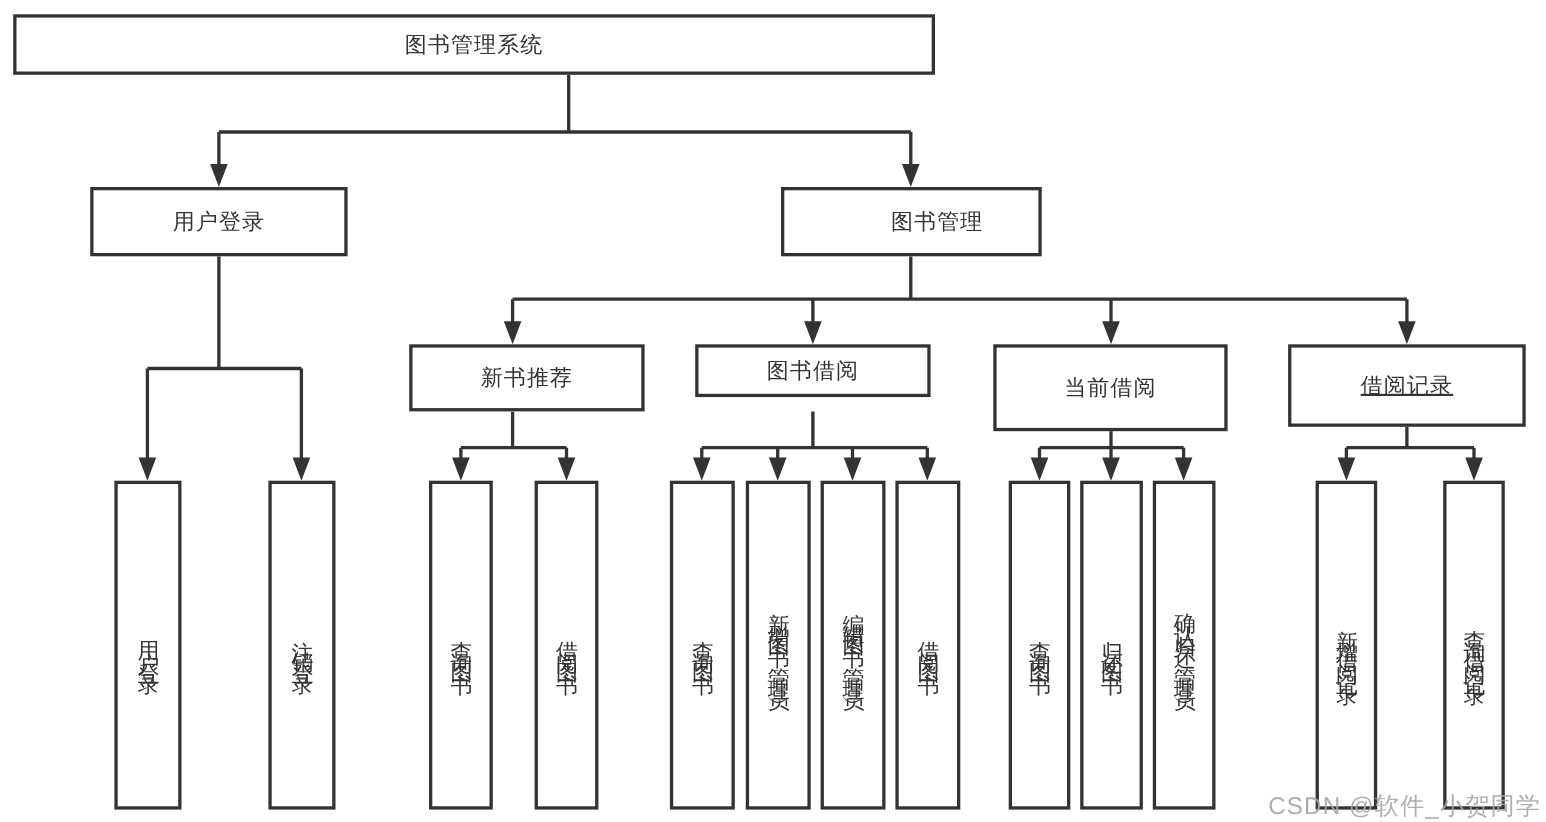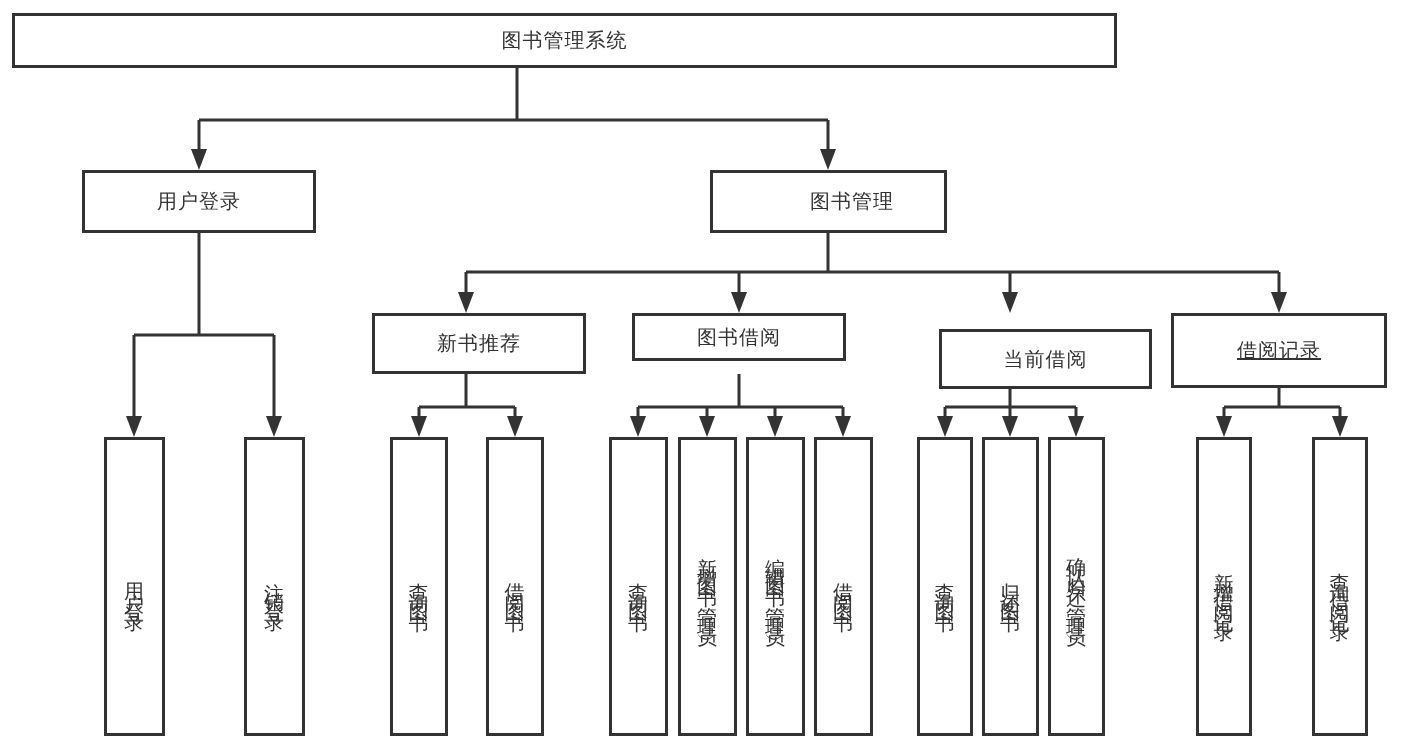--- a/index.html
+++ b/index.html
@@ -86,42 +86,43 @@
     <path d="M1010 374 V407 M945 407 H1076 M945 407 V420 M1010 407 V420 M1076 407 V420"></path>
     <polygon points="937,416 953,416 945,437"></polygon>
     <polygon points="1002,416 1018,416 1010,437"></polygon>
     <polygon points="1068,416 1084,416 1076,437"></polygon>
 
     <path d="M1279 374 V407 M1224 407 H1340 M1224 407 V420 M1340 407 V420"></path>
     <polygon points="1216,416 1232,416 1224,437"></polygon>
     <polygon points="1332,416 1348,416 1340,437"></polygon>
   </svg>
 
-  <div class="node h" style="left:12px; top:13px; width:1105px; height:55px;">图书管理系统</div>
+  <div class="node h" style="left:12px; top:13px; width:838px; height:55px;">图书管理系统</div>
 
   <div class="node h" style="left:82px; top:170px; width:234px; height:63px;">用户登录</div>
   <div class="node h" style="left:710px; top:170px; width:237px; height:63px;padding-left:47px;">图书管理</div>
 
   <div class="node h" style="left:372px; top:313px; width:214px; height:61px;">新书推荐</div>
   <div class="node h" style="left:632px; top:313px; width:214px; height:48px;">图书借阅</div>
-  <div class="node h" style="left:903px; top:329px; width:213px; height:60px;margin-left:36px;">当前借阅</div>
+  <div class="node h" style="left:903px; top:313px; width:213px; height:79px;">当前借阅</div>
   <div class="node h" style="left:1171px; top:313px; width:216px; height:75px;text-decoration:underline;">借阅记录</div>
 
   <div class="node v" style="left:104px; width:61px;">用户登录</div>
   <div class="node v" style="left:244px; width:61px;">注销登录</div>
 
   <div class="node v" style="left:390px; width:58px;">查询图书</div>
   <div class="node v" style="left:486px; width:58px;">借阅图书</div>
 
   <div class="node v" style="left:609px; width:59px;">查询图书</div>
   <div class="node v" style="left:678px; width:59px;">新增图书（管理员）</div>
   <div class="node v" style="left:746px; width:59px;">编辑图书（管理员）</div>
   <div class="node v" style="left:814px; width:59px;">借阅图书</div>
 
   <div class="node v" style="left:917px; width:56px;">查询图书</div>
   <div class="node v" style="left:982px; width:57px;">归还图书</div>
   <div class="node v" style="left:1048px; width:57px;">确认归还（管理员）</div>
 
   <div class="node v" style="left:1196px; width:56px;">新增借阅记录</div>
   <div class="node v" style="left:1312px; width:56px;">查询借阅记录</div>
 
+  <div id="watermark">CSDN @软件_小贺同学</div>
 
 </div>
 
 </body></html>

